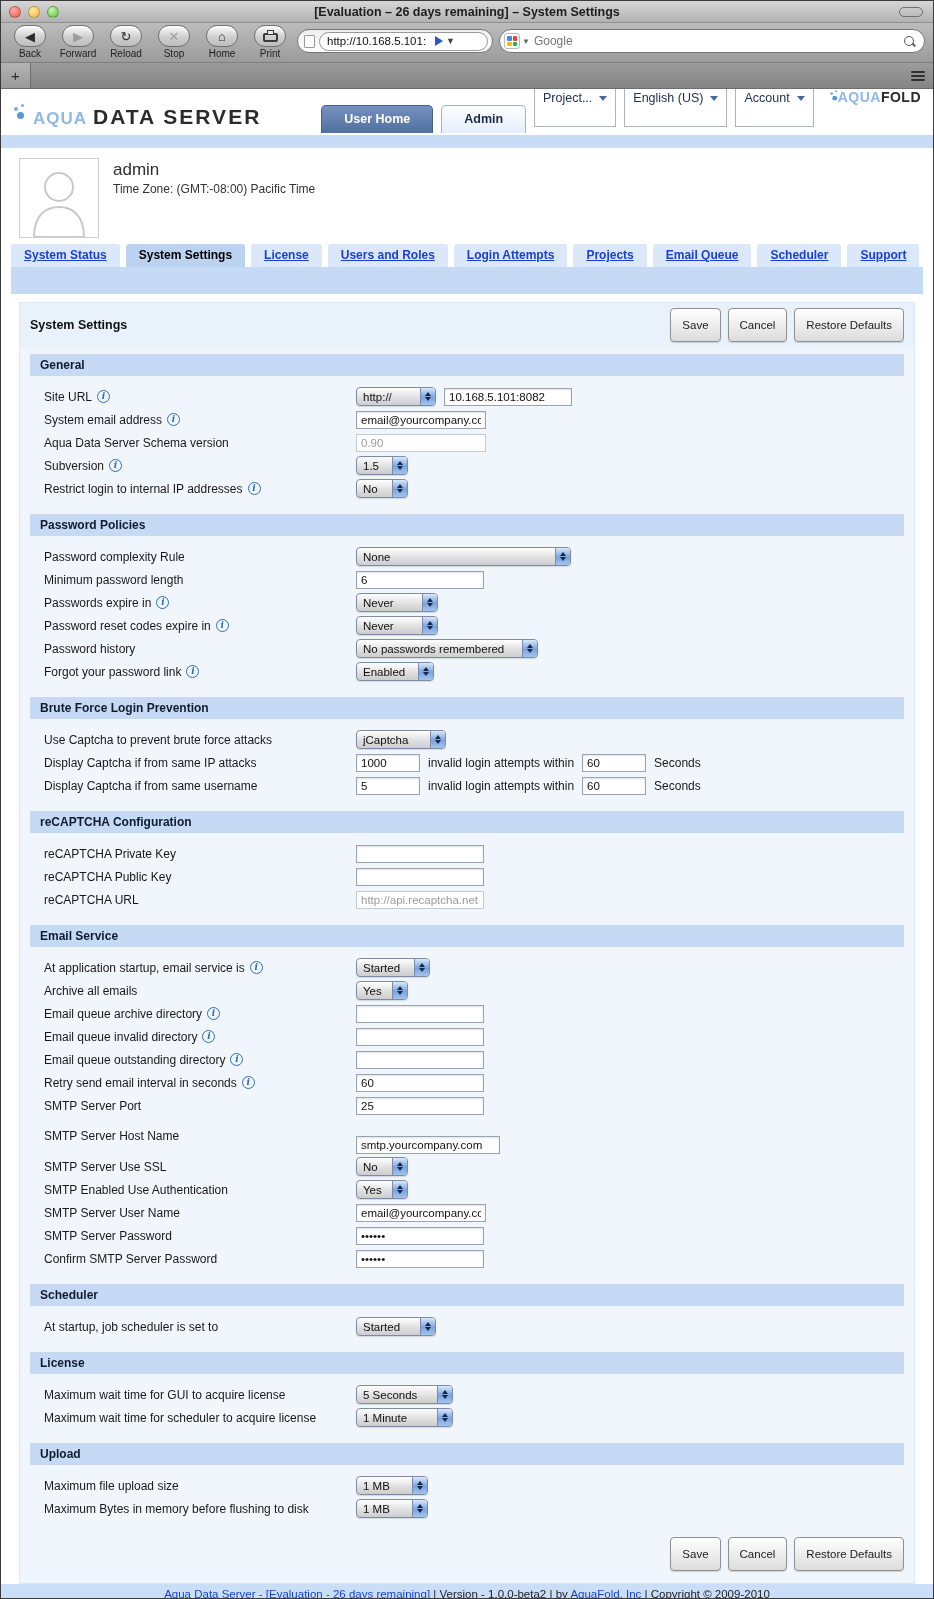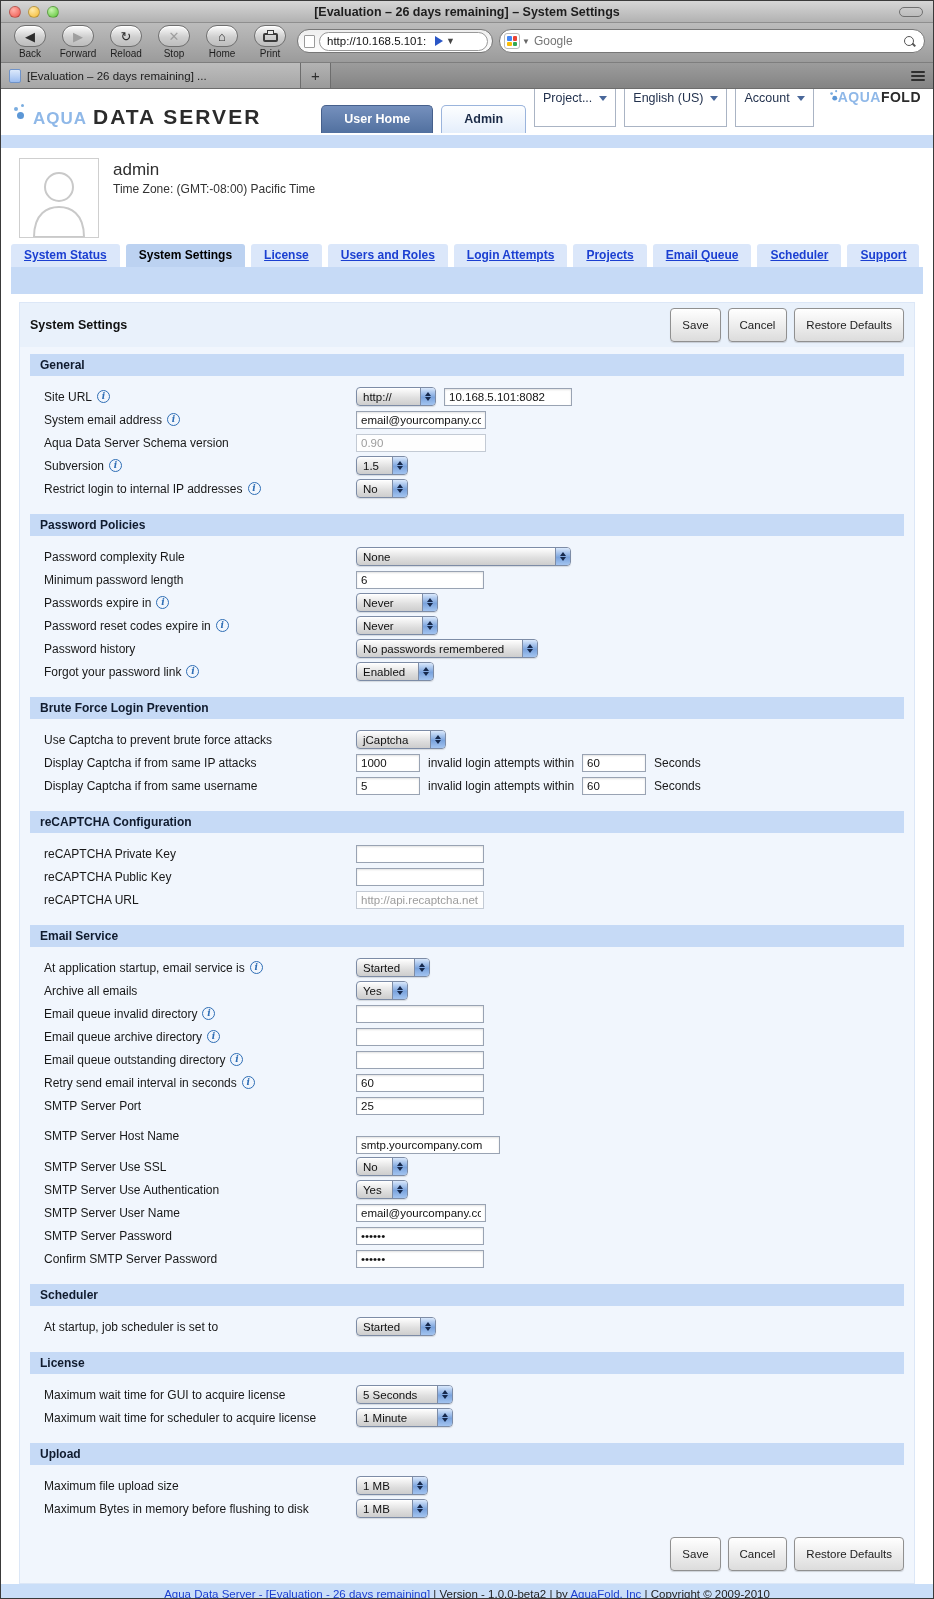--- a/index.html
+++ b/index.html
@@ -170,24 +170,20 @@
           <i class="b3"></i>
           <i class="b4"></i>
         </span>
       <span class="gdd">▼</span>
       <input type="text" placeholder="Google" style="">
       <span class="mag"></span>
     </div>
   </div>
 
   <div class="tabbar">
-    <div class="btab">
-      <span class="btab-doc"></span>
-      <span class="btab-title">[Evaluation – 26 days remaining] ...</span>
-    </div>
     <div class="newtab">+</div>
     <div class="tab-spacer"></div>
     <div class="tab-overflow">
         <i></i>
         <i></i>
         <i></i>
       </div>
   </div>
 
   <div class="page">
@@ -486,28 +482,28 @@
             <span class="msel" style="width:52px">
                 <span class="msel-v">Yes</span>
                 <span class="msel-s">
                   <i class="tu"></i>
                   <i class="td"></i>
                 </span>
               </span>
           </div>
           <div class="row">
             <span class="lbl">
+                <span>Email queue archive directory</span>
+                <span class="info-ic"></span>
+              </span>
+            <input class="tin" style="width: 128px;" value="">
+          </div>
+          <div class="row">
+            <span class="lbl">
                 <span>Email queue invalid directory</span>
-                <span class="info-ic"></span>
-              </span>
-            <input class="tin" style="width: 128px;" value="">
-          </div>
-          <div class="row">
-            <span class="lbl">
-                <span>Email queue archive directory</span>
                 <span class="info-ic"></span>
               </span>
             <input class="tin" style="width: 128px;" value="">
           </div>
           <div class="row">
             <span class="lbl">
                 <span>Email queue outstanding directory</span>
                 <span class="info-ic"></span>
               </span>
             <input class="tin" style="width: 128px;" value="">
@@ -538,21 +534,21 @@
             <span class="msel" style="width:52px">
                 <span class="msel-v">No</span>
                 <span class="msel-s">
                   <i class="tu"></i>
                   <i class="td"></i>
                 </span>
               </span>
           </div>
           <div class="row">
             <span class="lbl">
-                <span>SMTP Server Use Authentication</span>
+                <span>SMTP Enabled Use Authentication</span>
               </span>
             <span class="msel" style="width:52px">
                 <span class="msel-v">Yes</span>
                 <span class="msel-s">
                   <i class="tu"></i>
                   <i class="td"></i>
                 </span>
               </span>
           </div>
           <div class="row">

